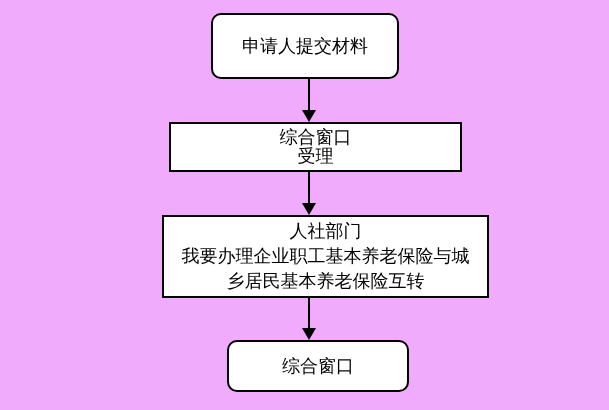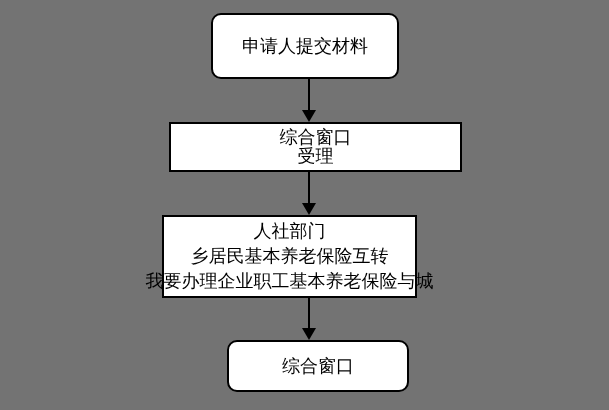--- a/index.html
+++ b/index.html
@@ -4,21 +4,21 @@
 <style>
   html, body {
     margin: 0;
     padding: 0;
     background: #ffffff;
   }
   .canvas {
     position: relative;
     width: 609px;
     height: 410px;
-    background: #737373;
+    background: #f0abfc;
     overflow: hidden;
     font-family: "Liberation Serif", "DejaVu Serif", serif;
     color: #000000;
   }
   .node {
     position: absolute;
     box-sizing: border-box;
     border: 2px solid #000000;
     background: #ffffff;
     display: flex;
@@ -37,21 +37,21 @@
     border-radius: 10px;
   }
   #node-applicant-submit {
     left: 211px; top: 13px; width: 188px; height: 66px;
   }
   #node-window-accept {
     left: 169px; top: 122px; width: 293px; height: 50px;
     line-height: 19px;
   }
   #node-hr-dept {
-    left: 162px; top: 215px; width: 255px; height: 83px;
+    left: 162px; top: 215px; width: 327px; height: 83px;
     line-height: 25px;
   }
   #node-window-deliver {
     left: 227px; top: 340px; width: 182px; height: 52px;
     line-height: 19px;
   }
   .arrow {
     position: absolute;
     left: 302px;
     width: 14px;
@@ -94,22 +94,22 @@
     <span class="line">受理</span>
   </div>
 
   <div class="arrow" id="arrow-2">
     <div class="shaft"></div>
     <div class="head"></div>
   </div>
 
   <div class="node" id="node-hr-dept">
     <span class="line">人社部门</span>
+    <span class="line">我要办理企业职工基本养老保险与城</span>
     <span class="line">乡居民基本养老保险互转</span>
-    <span class="line">我要办理企业职工基本养老保险与城</span>
   </div>
 
   <div class="arrow" id="arrow-3">
     <div class="shaft"></div>
     <div class="head"></div>
   </div>
 
   <div class="node rounded" id="node-window-deliver">
     <span class="line">综合窗口</span>
   </div>

